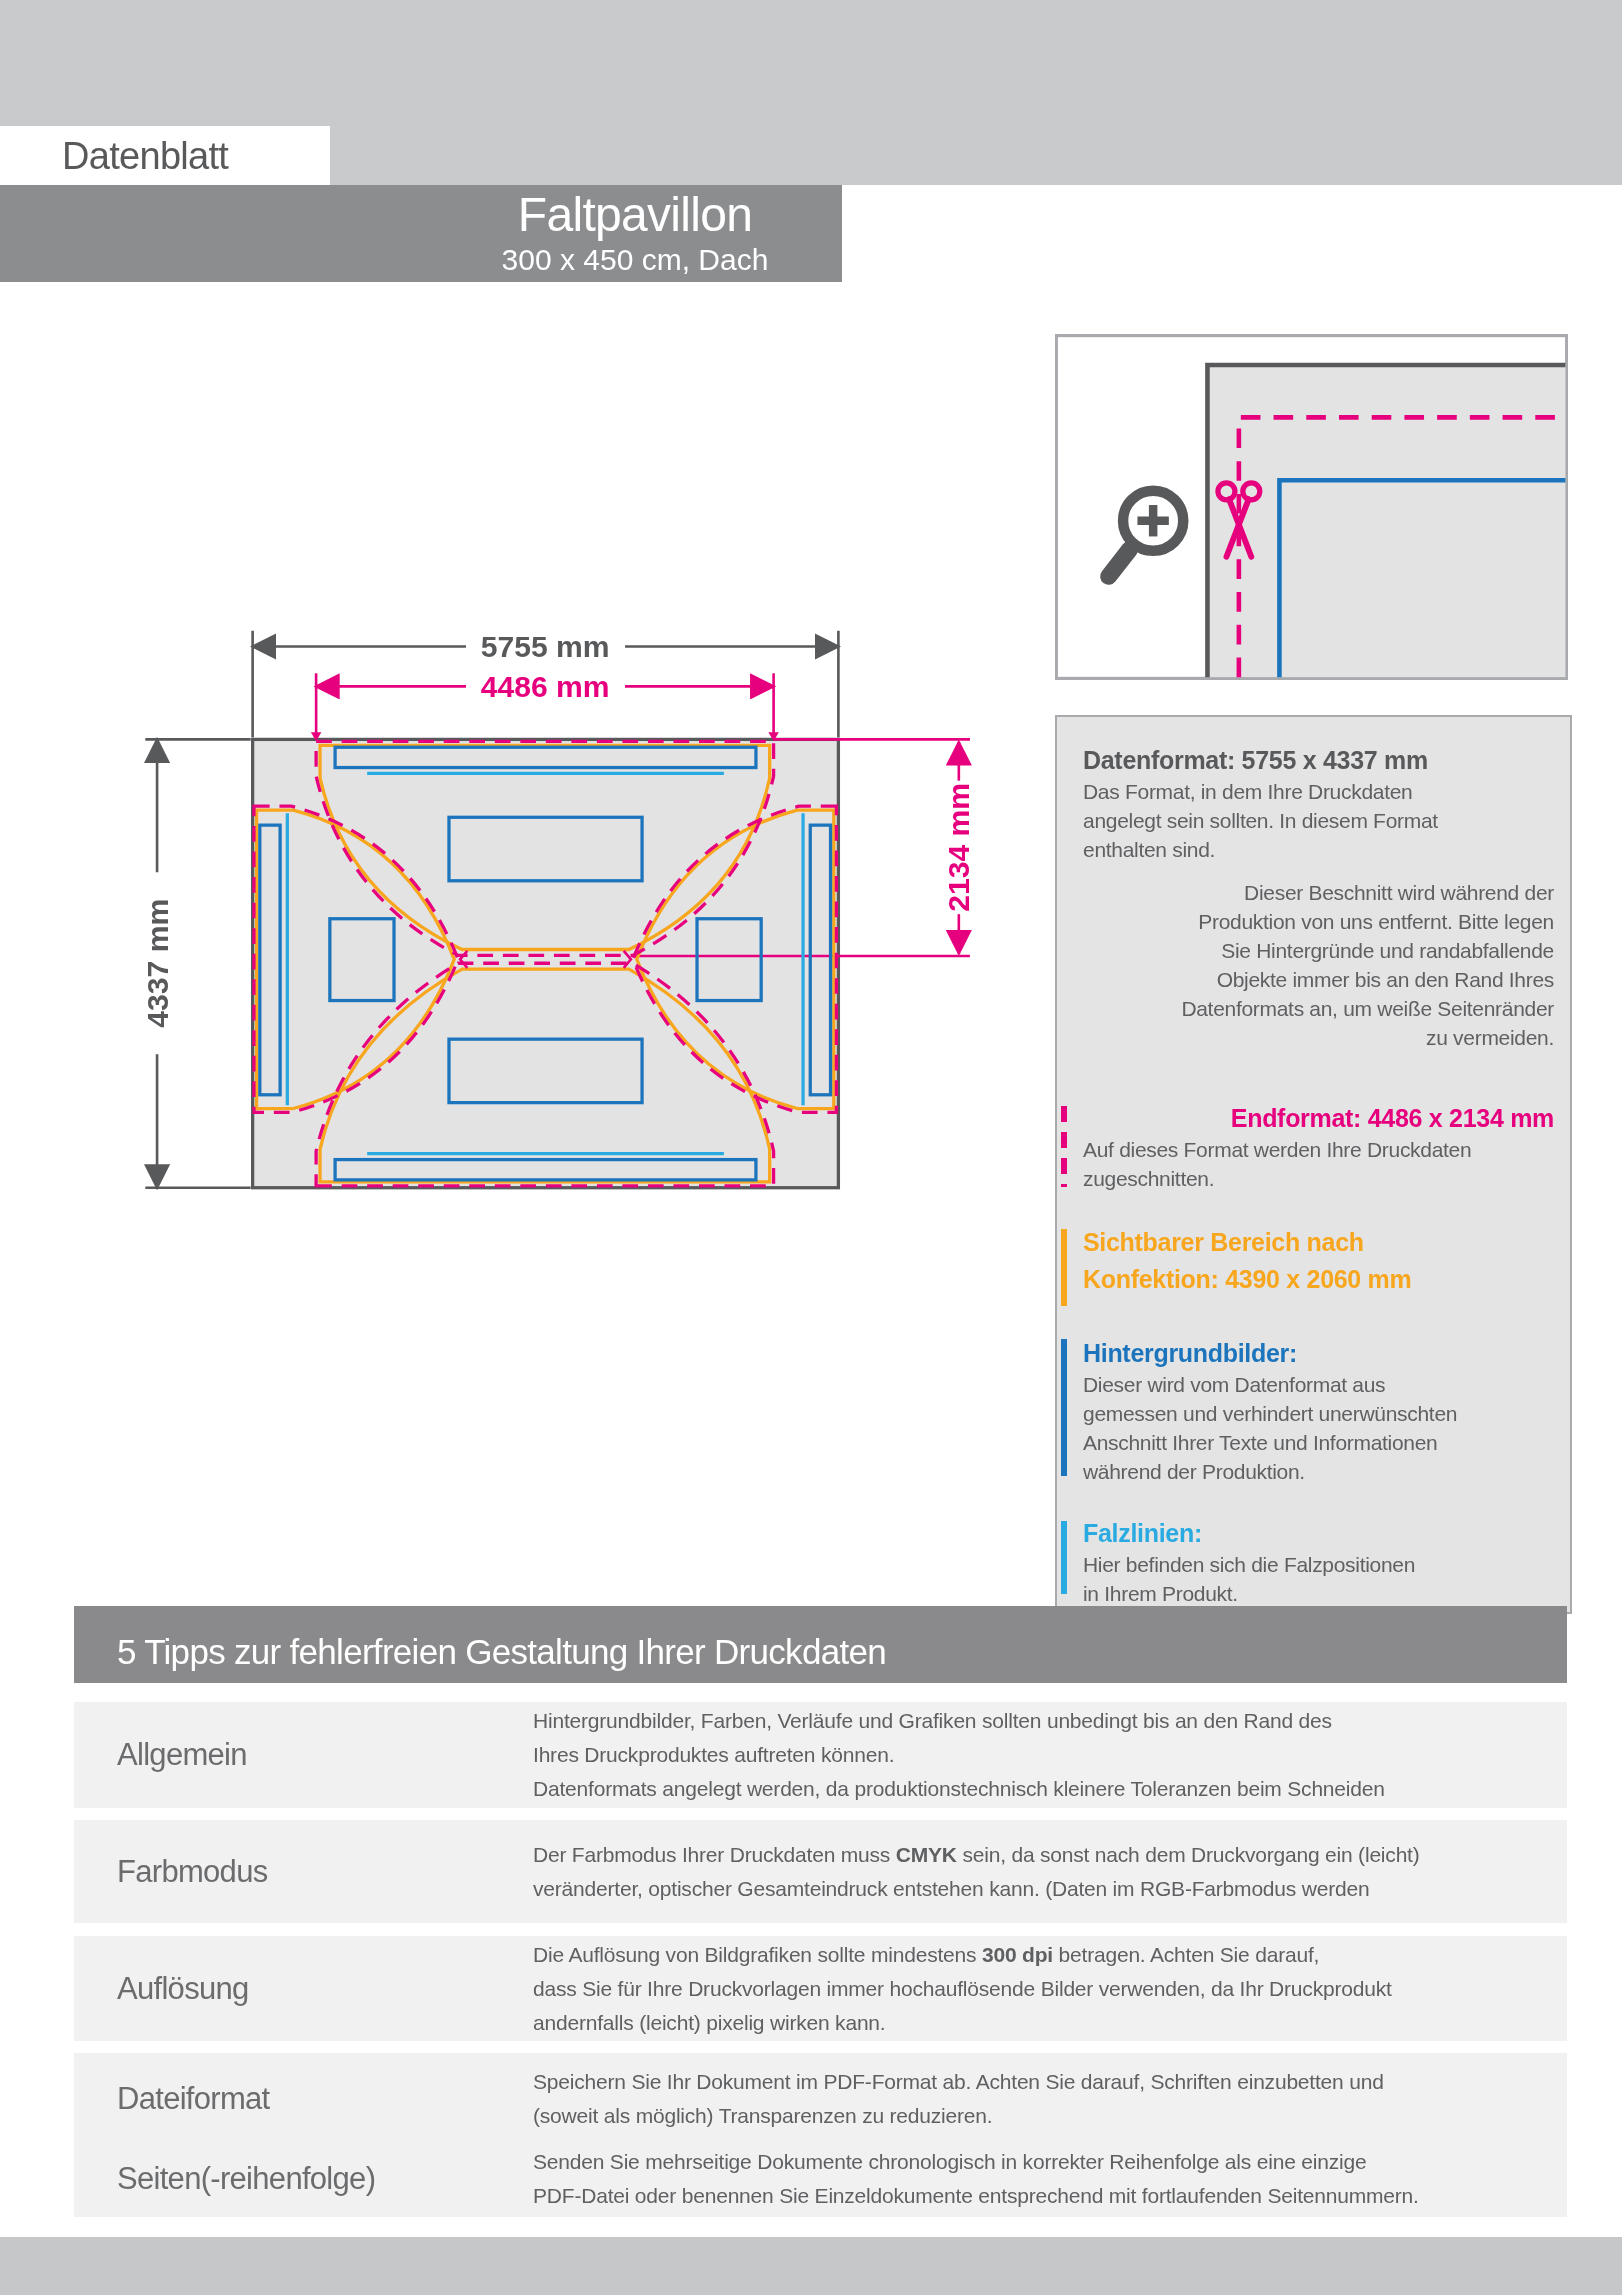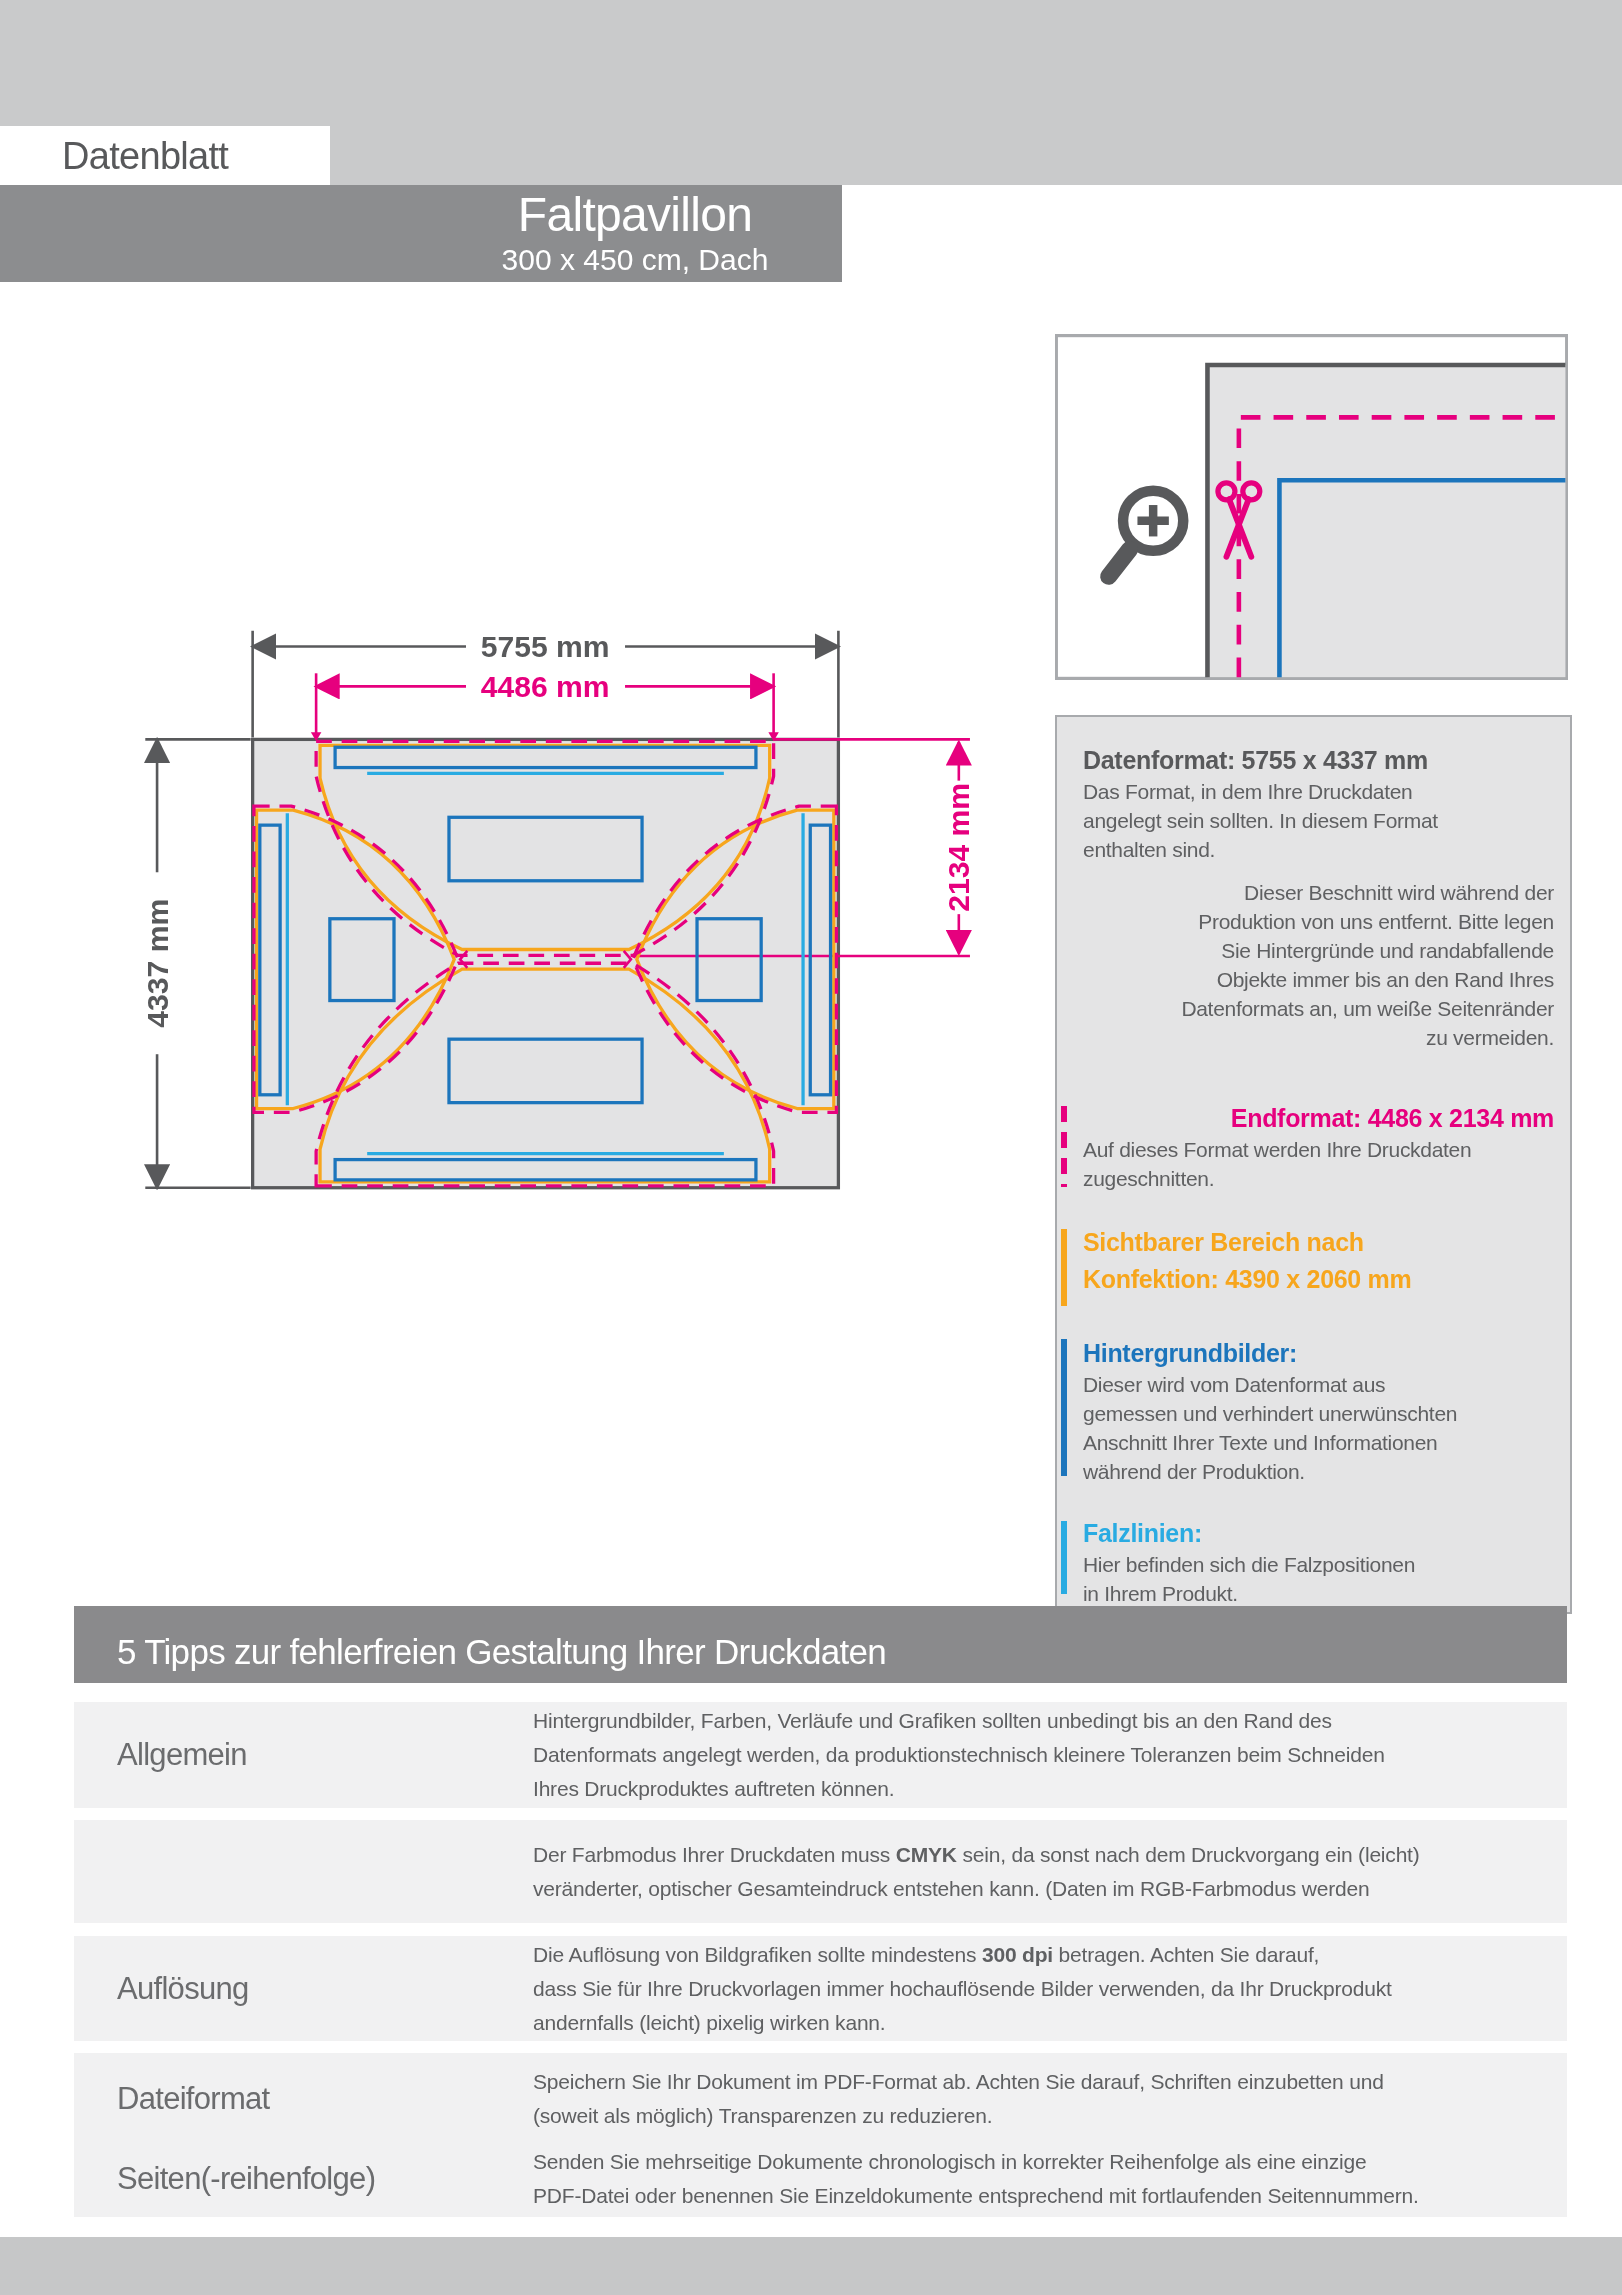--- a/index.html
+++ b/index.html
@@ -215,26 +215,27 @@
 
 <div class="abs" id="tips-header">
   <span>5 Tipps zur fehlerfreien Gestaltung Ihrer Druckdaten</span>
 </div>
 
 <div class="abs tip-row" style="top:1702px;height:106px">
   <div class="tip-label">Allgemein</div>
   <div class="tip-body">
       <div>
         <div>Hintergrundbilder, Farben, Verläufe und Grafiken sollten unbedingt bis an den Rand des</div>
+        <div>Ihres Druckproduktes auftreten können.</div>
         <div>Datenformats angelegt werden, da produktionstechnisch kleinere Toleranzen beim Schneiden</div>
-        <div>Ihres Druckproduktes auftreten können.</div>
       </div>
     </div>
 </div>
 <div class="abs tip-row" style="top:1820px;height:103px">
+  <div class="tip-label">Farbmodus</div>
   <div class="tip-body">
       <div>
         <div>Der Farbmodus Ihrer Druckdaten muss <b>CMYK</b> sein, da sonst nach dem Druckvorgang ein (leicht)</div>
         <div>veränderter, optischer Gesamteindruck entstehen kann. (Daten im RGB-Farbmodus werden</div>
       </div>
     </div>
 </div>
 <div class="abs tip-row" style="top:1936px;height:105px">
   <div class="tip-label">Auflösung</div>
   <div class="tip-body">

